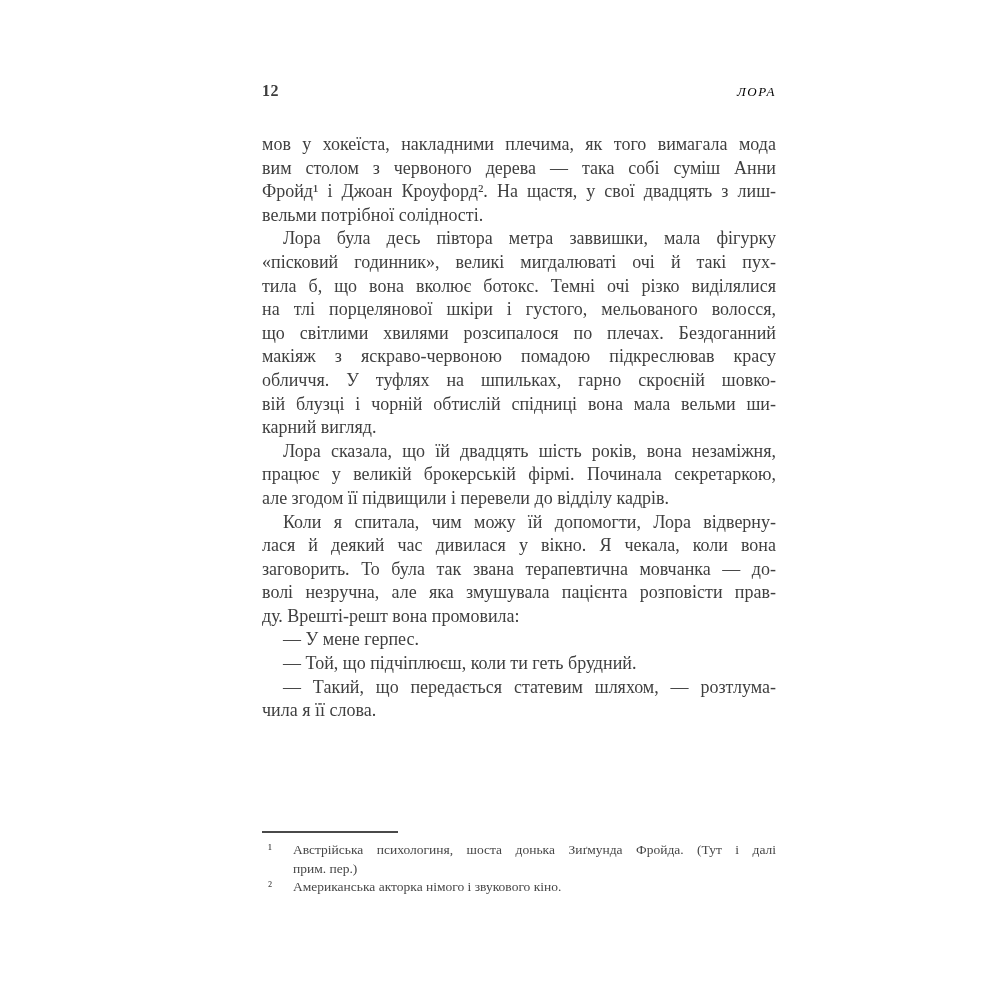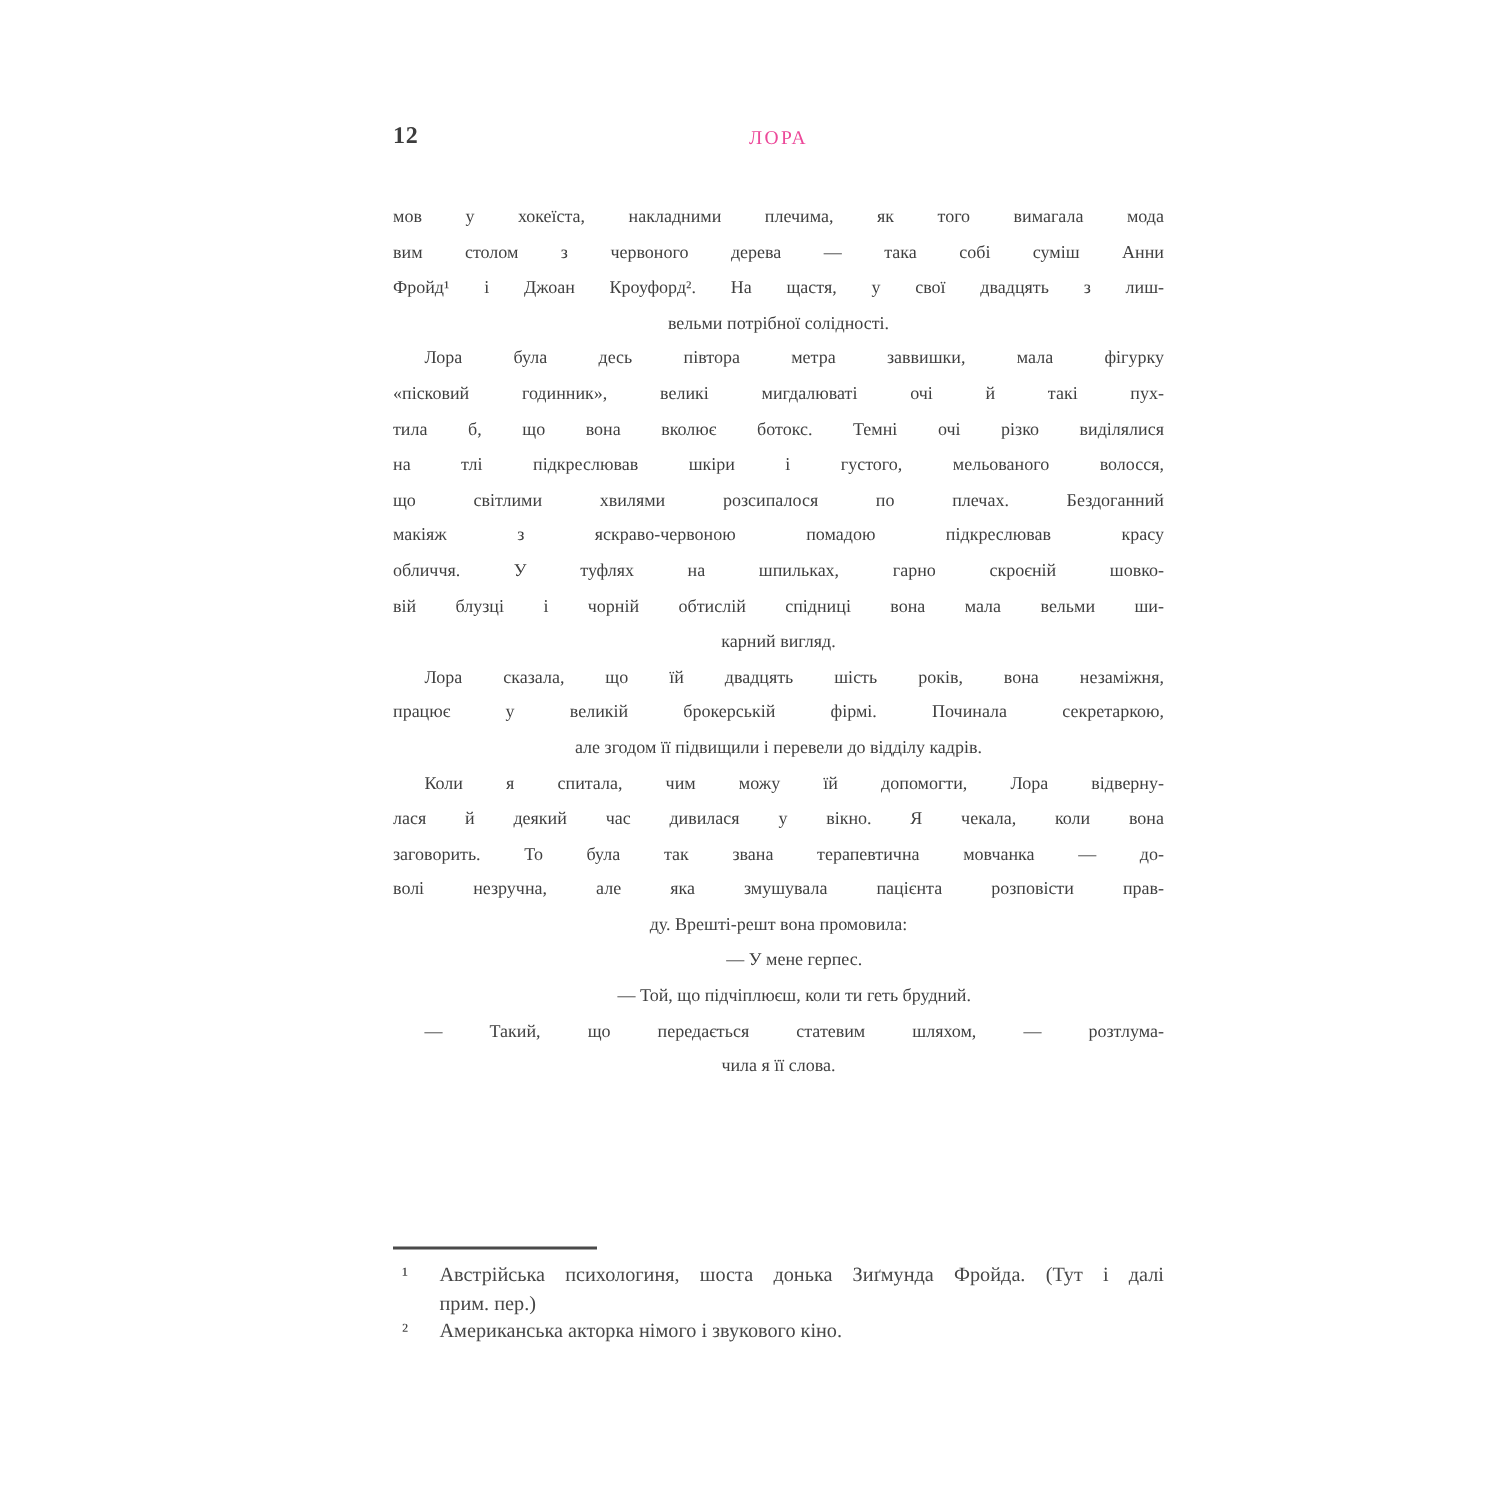--- a/index.html
+++ b/index.html
@@ -26,34 +26,35 @@
     font-weight: bold;
     font-size: 16px;
     letter-spacing: 0.5px;
     color: #3d3d3d;
   }
   .runhead {
     position: absolute;
     left: 0;
     right: 0;
     top: 2px;
-    text-align: center;
+    text-align: right;
     font-size: 13px;
     letter-spacing: 1.5px;
-    color: #ec4899;
+    color: #000000;
+    font-style: italic;
   }
   .bodytext {
     position: absolute;
     top: 133px;
     left: 262px;
     width: 514px;
-    font-size: 12px;
+    font-size: 18px;
     line-height: 23.6px;
   }
-  .line { text-align: center; white-space: normal; }
+  .line { text-align: left; white-space: normal; }
   .line.j { text-align: justify; text-align-last: justify; }
   .line.indent { padding-left: 21px; }
   .footnotes {
     position: absolute;
     top: 831px;
     left: 262px;
     width: 514px;
     font-size: 13.5px;
     line-height: 18.6px;
     color: #474747;
@@ -88,21 +89,21 @@
       <div>
         <div class="line j">мов у хокеїста, накладними плечима, як того вимагала мода</div>
         <div class="line j">вим столом з червоного дерева — така собі суміш Анни</div>
         <div class="line j">Фройд¹ і Джоан Кроуфорд². На щастя, у свої двадцять з лиш-</div>
         <div class="line">вельми потрібної солідності.</div>
       </div>
       <div>
         <div class="line j indent">Лора була десь півтора метра заввишки, мала фігурку</div>
         <div class="line j">«пісковий годинник», великі мигдалюваті очі й такі пух-</div>
         <div class="line j">тила б, що вона вколює ботокс. Темні очі різко виділялися</div>
-        <div class="line j">на тлі підкреслював шкіри і густого, мельованого волосся,</div>
+        <div class="line j">на тлі порцелянової шкіри і густого, мельованого волосся,</div>
         <div class="line j">що світлими хвилями розсипалося по плечах. Бездоганний</div>
         <div class="line j">макіяж з яскраво-червоною помадою підкреслював красу</div>
         <div class="line j">обличчя. У туфлях на шпильках, гарно скроєній шовко-</div>
         <div class="line j">вій блузці і чорній обтислій спідниці вона мала вельми ши-</div>
         <div class="line">карний вигляд.</div>
       </div>
       <div>
         <div class="line j indent">Лора сказала, що їй двадцять шість років, вона незаміжня,</div>
         <div class="line j">працює у великій брокерській фірмі. Починала секретаркою,</div>
         <div class="line">але згодом її підвищили і перевели до відділу кадрів.</div>

